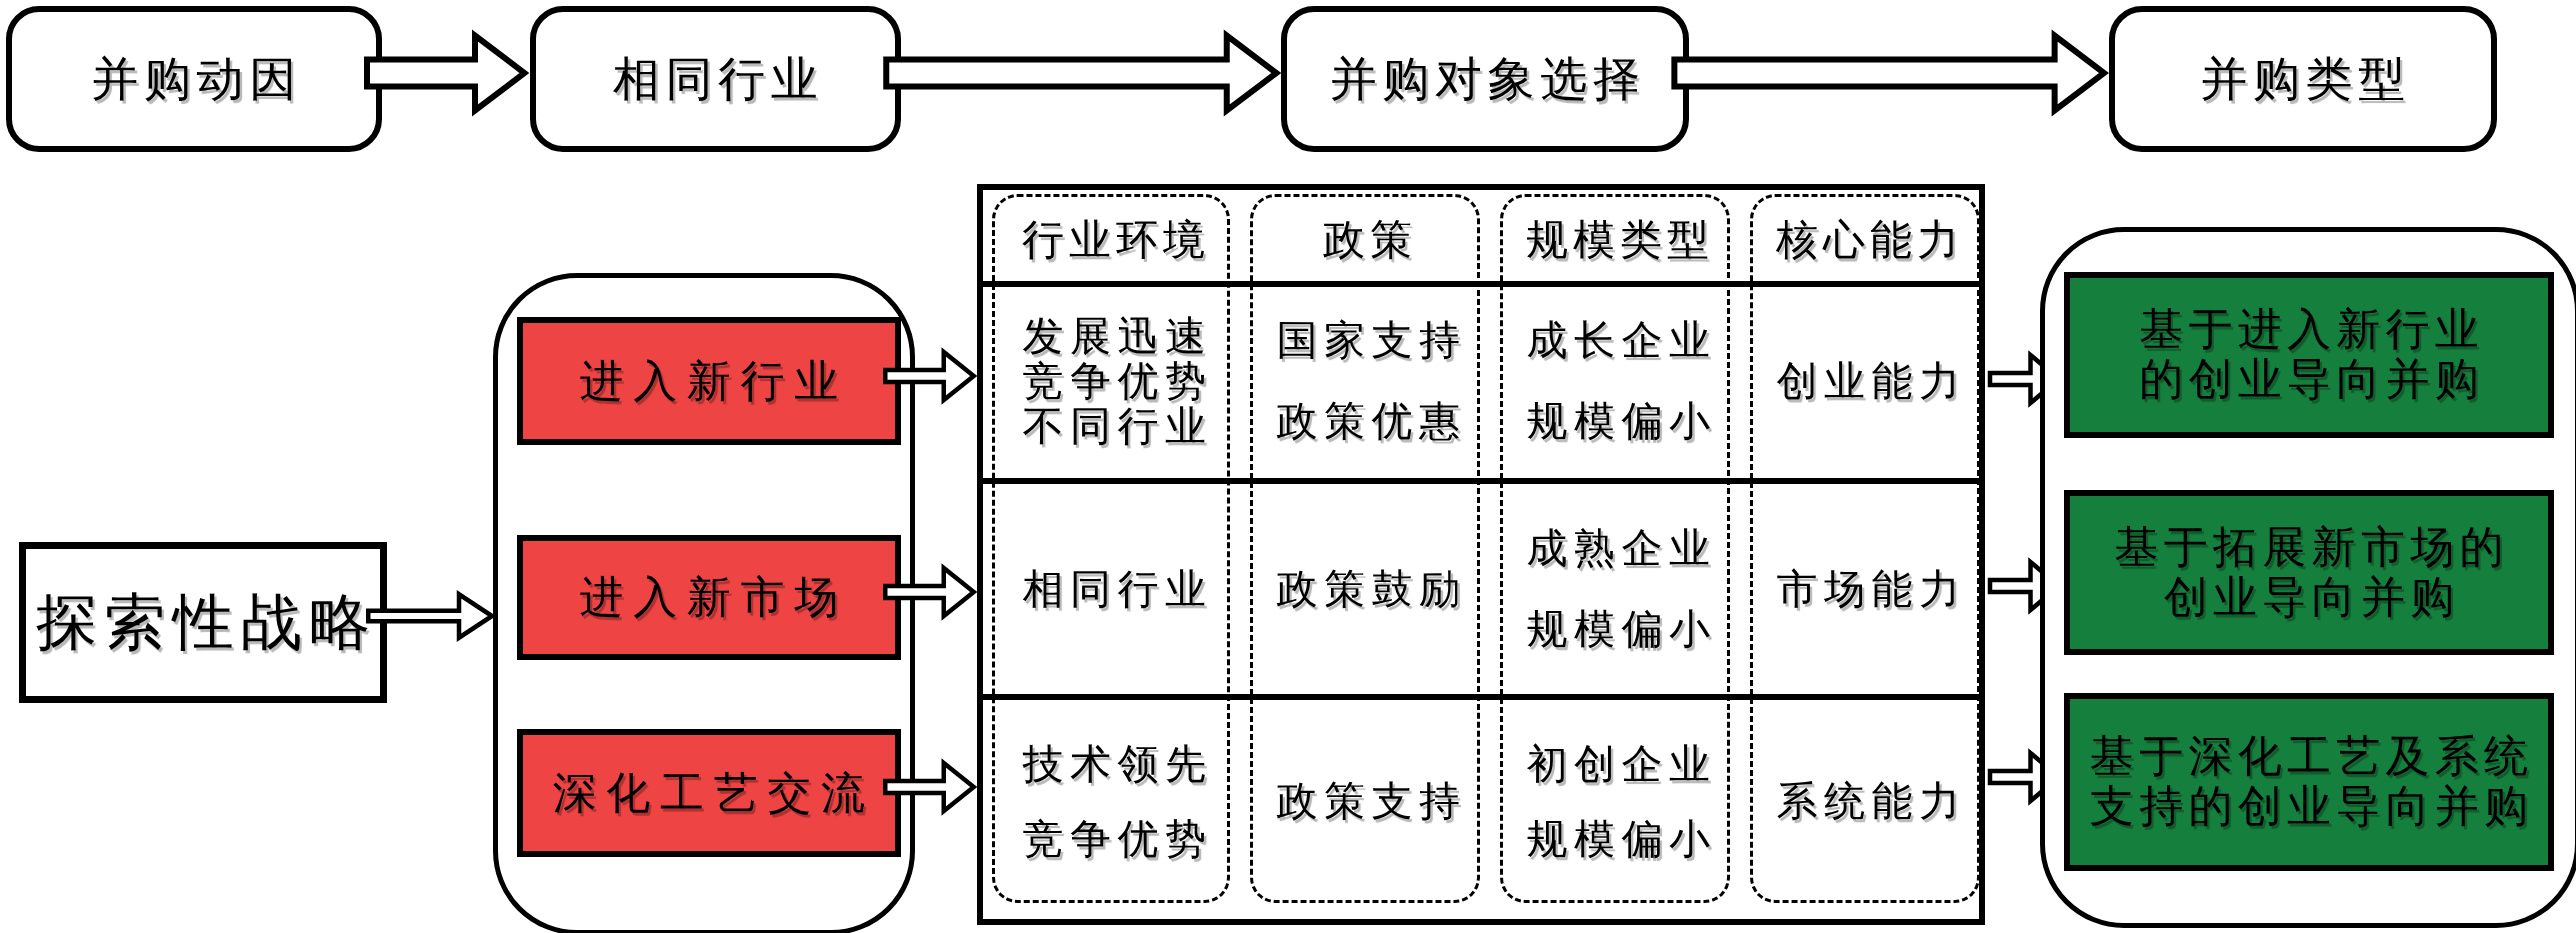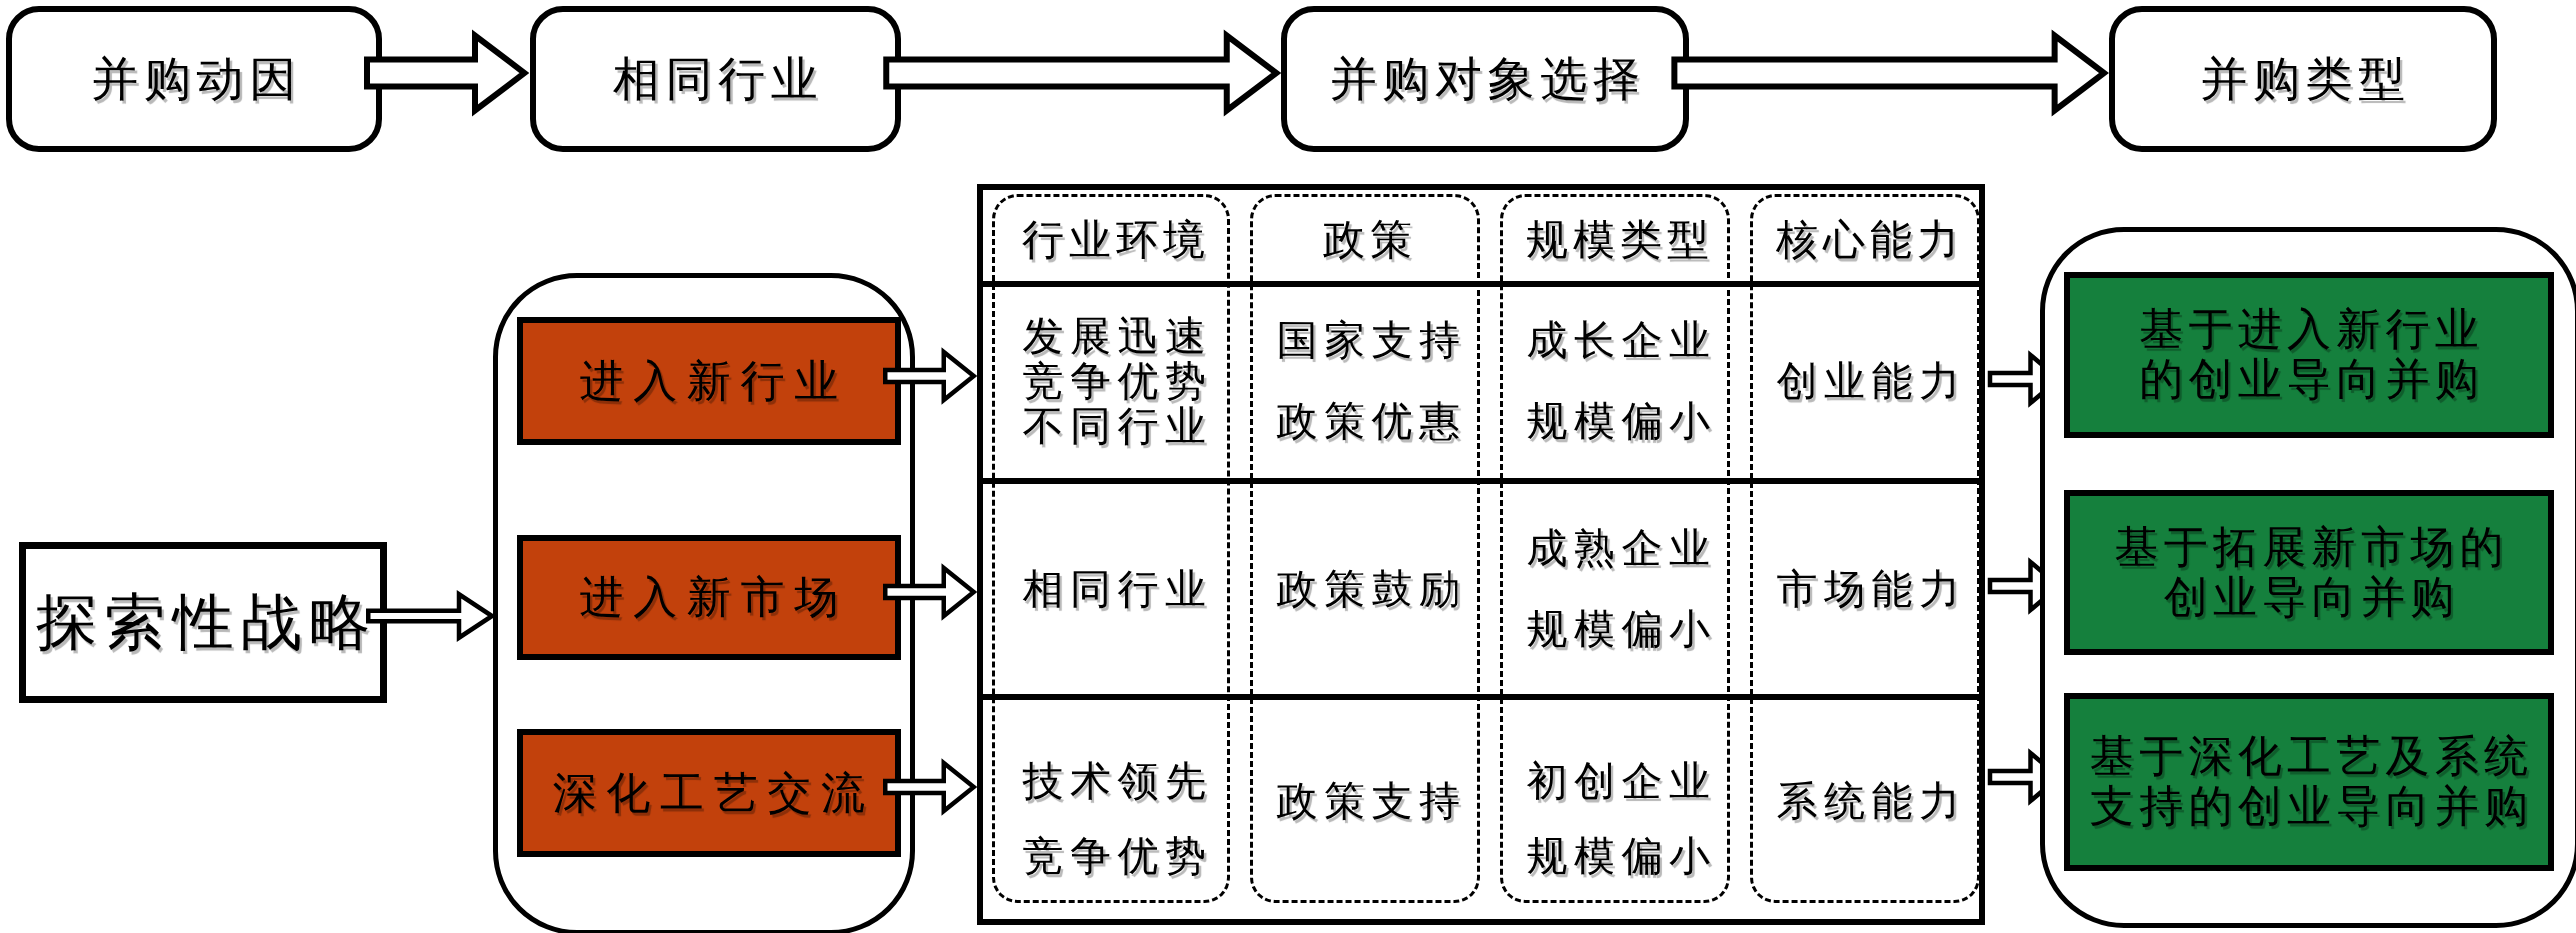--- a/index.html
+++ b/index.html
@@ -4,35 +4,35 @@
 <style>
   html,body{margin:0;padding:0;background:#fff;}
   .canvas{position:relative;width:2576px;height:933px;background:#fff;overflow:hidden;
           font-family:"Liberation Serif","DejaVu Serif",serif;color:#000;}
   .abs{position:absolute;}
   .ink{text-shadow:2.3px 3px 0.8px rgba(0,0,0,0.28);}
   .cen{display:flex;align-items:center;justify-content:center;text-align:center;}
   .col{display:flex;flex-direction:column;align-items:center;justify-content:center;text-align:center;}
   .node{border:6.8px solid #000;border-radius:33px;background:#fff;font-size:47px;}
   .sq{border:6.8px solid #000;background:#15803d;}
-  .sq8{border:6px solid #000;background:#c2410c;text-align:center;}
+  .sq8{border:6px solid #000;background:#ef4444;text-align:center;}
   .roundbox{border:5.3px solid #000;border-radius:84px;background:#fff;}
   .dashcol{border:3.8px dashed #000;border-radius:25.5px;background:transparent;}
   .hline{background:#000;height:6px;}
   .t54{font-size:41px;}
   .t56{font-size:42px;}
   .t58{font-size:44px;}
   .t62{font-size:61px;}
   .ls1{letter-spacing:.12em;padding-left:.12em;}
   .ls15{letter-spacing:.16em;padding-left:.16em;}
   .ls2{letter-spacing:.22em;padding-left:.22em;}
   .lh60{line-height:45px;}
   .lh66{line-height:50px;}
   .gap48{gap:36px;}
-  .gap40{gap:30px;margin-top:17px;}
+  .gap40{gap:30px;}
   .arrow polygon{fill:#fff;stroke:#000;stroke-linejoin:miter;}
 </style>
 </head>
 <body>
 
 <div class="canvas">
 
   <div class="abs node cen ink ls1" style="left:6px;top:6px;width:358px;height:134px;">
     <span>并购动因</span>
   </div>

